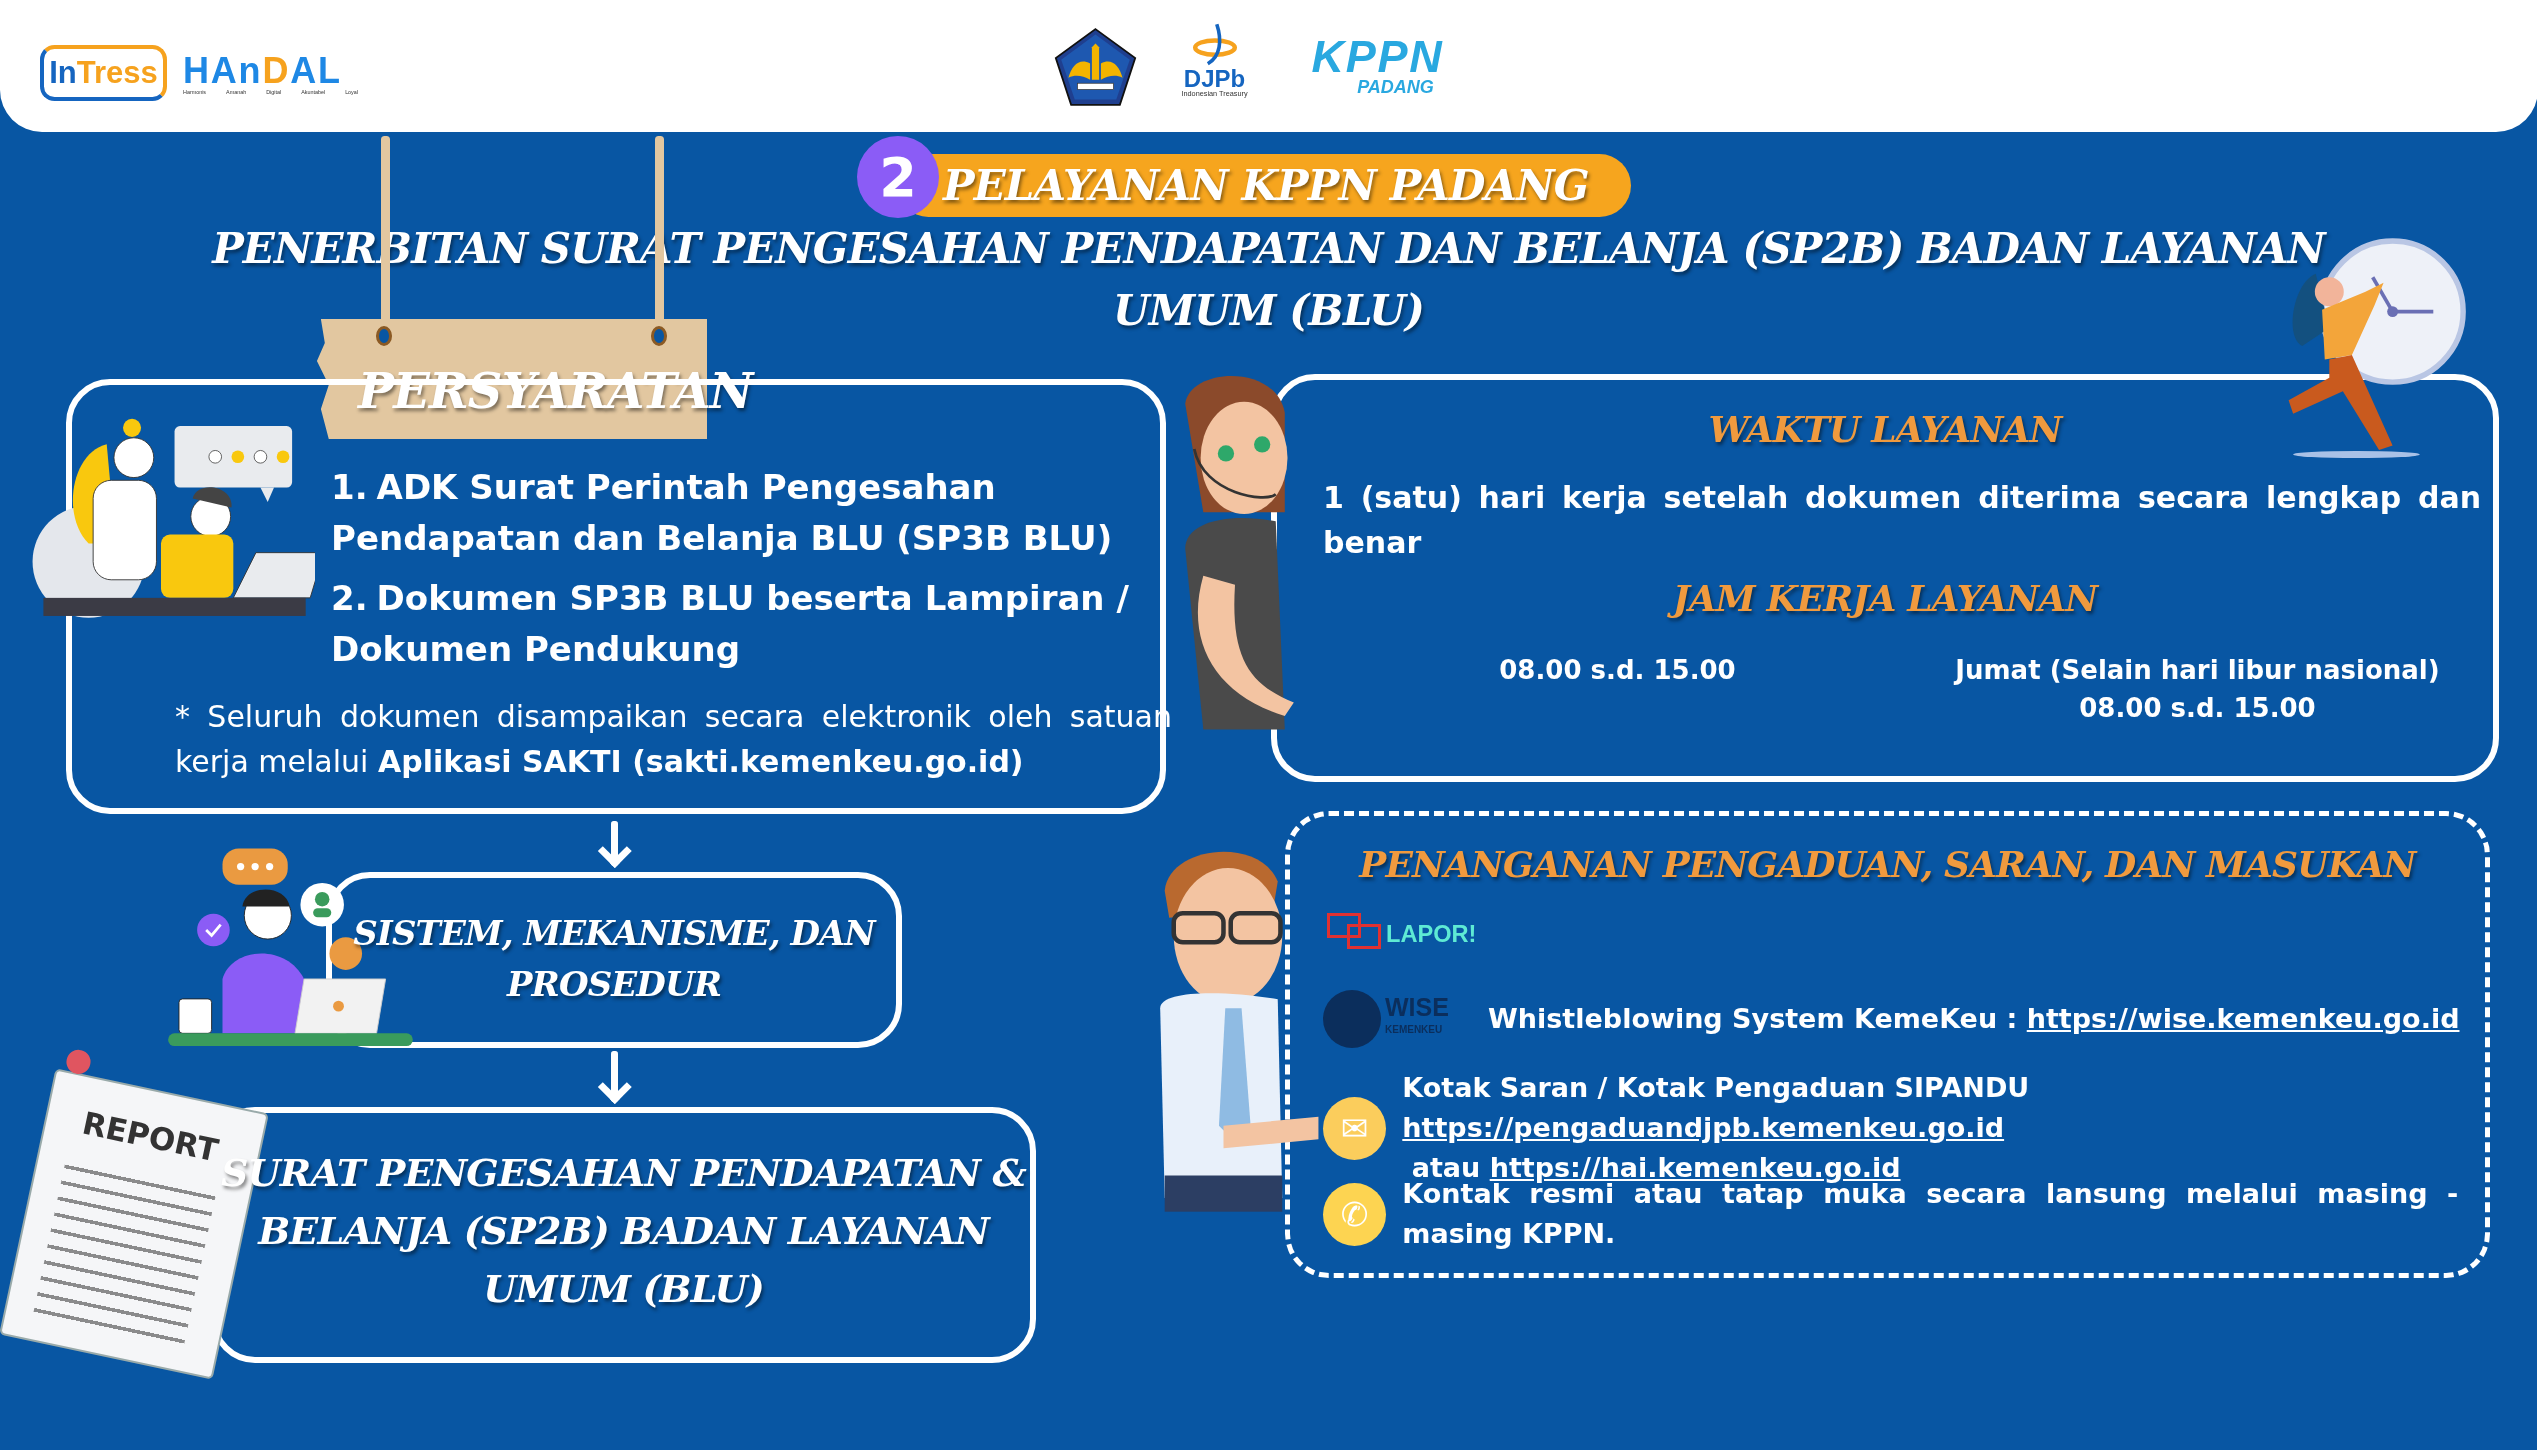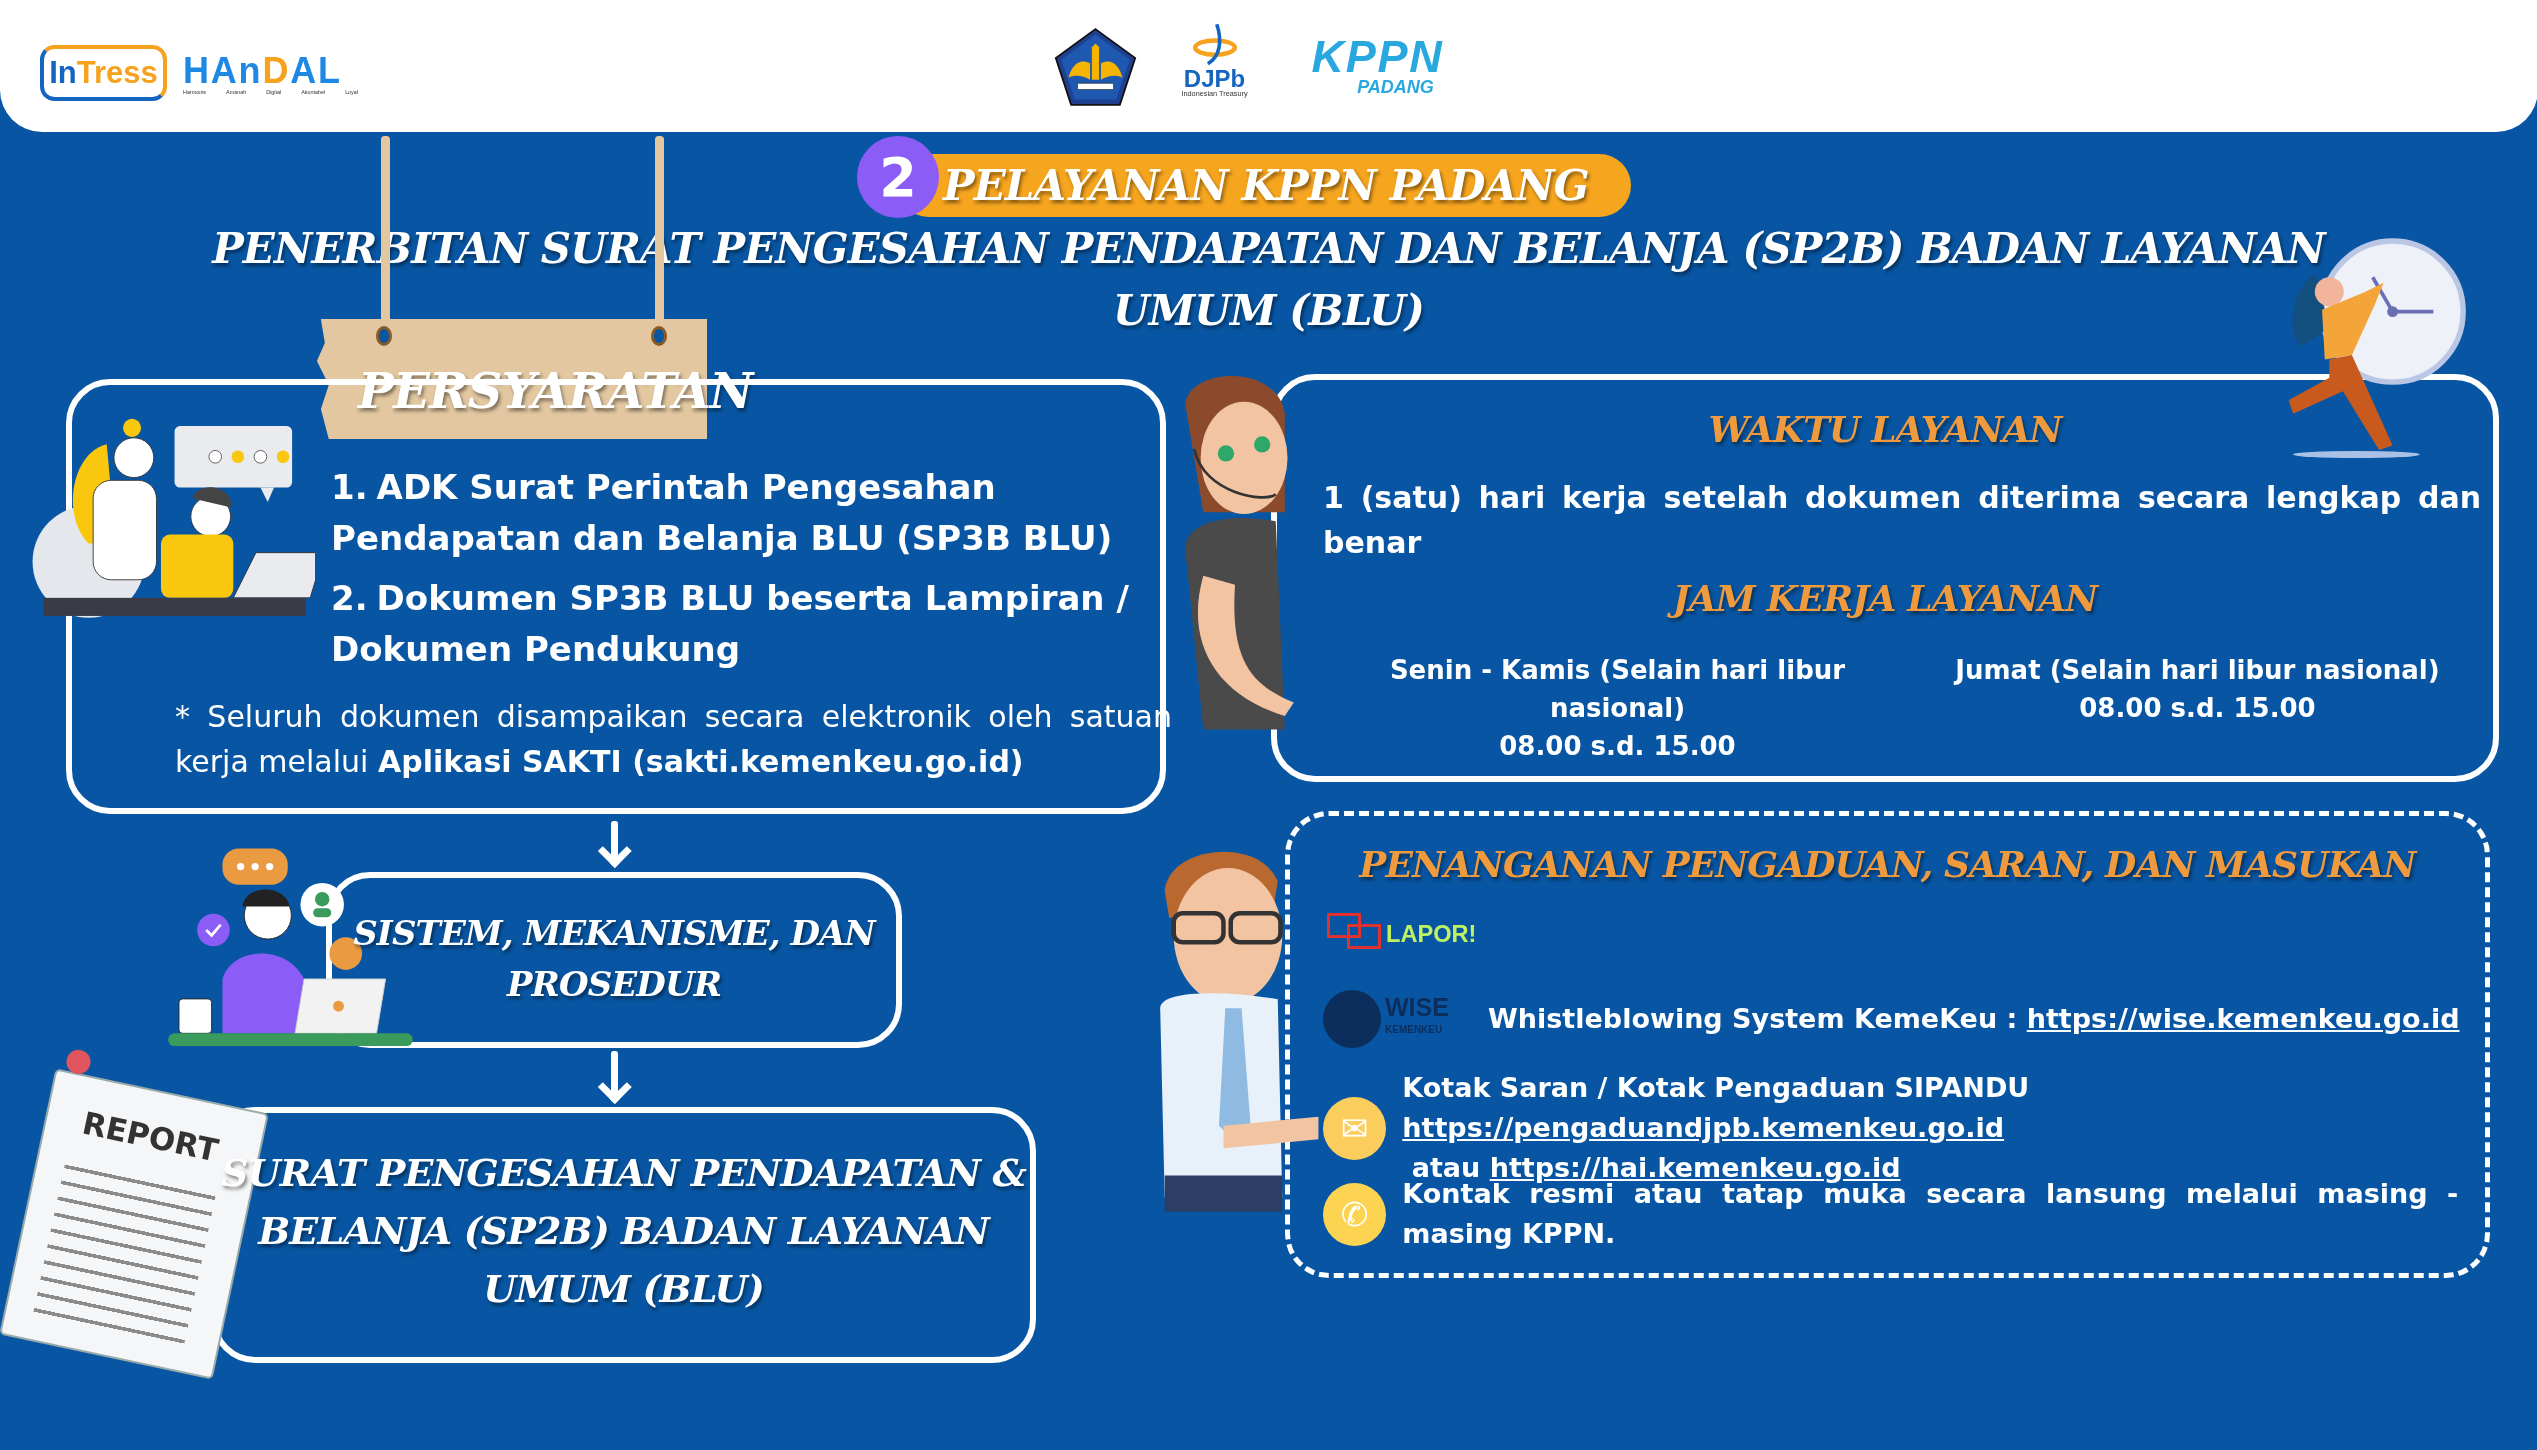--- a/index.html
+++ b/index.html
@@ -57,21 +57,21 @@
 
   .box-pengaduan { left: 1285px; top: 811px; width: 1205px; height: 467px; border-style: dashed; border-width: 5.4px; }
   .peng-title { left: 1285px; top: 843px; width: 1205px; font-size: 36px; }
   .peng-row { left: 1323px; width: 1151px; display: flex; align-items: center; }
   .peng-icon { flex: 0 0 auto; }
   .peng-text { font-size: 27px; font-weight: bold; line-height: 40px; font-family: "DejaVu Sans", sans-serif; text-align: justify; text-align-last: left; }
   .peng-text a, .link { color: #fff; text-decoration: underline; }
   .lapor-logo { width: 154px; height: 54px; position: relative; margin-right: 11px; }
   .lapor-logo .sq1 { position:absolute; left:3.6px; top:7.3px; width:34px; height:25px; border:3.6px solid #e03131; }
   .lapor-logo .sq2 { position:absolute; left:23.6px; top:18px; width:34px; height:25px; border:3.6px solid #e03131; }
-  .lapor-logo .txt { position:absolute; left:63px; top:14.5px; color:#bef264; font-size:23.6px; font-weight:bold; }
+  .lapor-logo .txt { position:absolute; left:63px; top:14.5px; color:#5eead4; font-size:23.6px; font-weight:bold; }
   .wise-logo { width: 154px; height: 58px; position: relative; margin-right: 11px; }
   .wise-logo .circ { position:absolute; left:0; top:0; width:58px; height:58px; border-radius:50%; background:#0b2e5c; }
   .wise-logo .txt { position:absolute; left:62px; top:5.4px; color:#0b2e5c; font-size:25px; font-weight:bold; line-height:25px; }
   .wise-logo .sub { position:absolute; left:62px; top:34px; color:#0b2e5c; font-size:10px; font-weight:bold; }
   .round-icon { width: 63px; height: 63px; border-radius: 50%; background: #fbcd5c; display:flex; align-items:center; justify-content:center; margin-right: 16.3px; color:#fff; font-size: 33px; }
   .round-icon.phone { background: #fdd451; }
 
   .box-sistem { left: 326px; top: 872px; width: 576px; height: 176px; }
   .sistem-text { left: 326px; top: 908px; width: 576px; text-align: center; font-size: 34px; line-height: 51px; }
   .box-surat { left: 211px; top: 1107px; width: 825px; height: 256px; }
@@ -203,21 +203,20 @@
   <path d="M55 40 C30 50 20 110 40 120 L70 100 Z" fill="#13507f"></path>
   <circle cx="70" cy="60" r="16" fill="#f2b49a"></circle>
   <path d="M62 80 L110 60 L130 50 L120 75 L95 130 L65 135 Z" fill="#f3a53a"></path>
   <path d="M70 135 L95 130 L140 230 L125 235 L85 170 L30 195 L25 180 L70 155 Z" fill="#c95a1e"></path>
   <ellipse cx="100" cy="240" rx="70" ry="4" fill="#a9c1e7"></ellipse>
 </svg>
 <div class="abs sect-title slab waktu-title">WAKTU LAYANAN</div>
 <div class="abs waktu-body">1 (satu) hari kerja setelah dokumen diterima secara lengkap dan benar</div>
 <div class="abs sect-title slab jam-title">JAM KERJA LAYANAN</div>
 <div class="abs jam-col jam-col-1">
-  <div>Senin - Kamis (Selain hari libur nasional)</div>
   <div>08.00 s.d. 15.00</div>
 </div>
 <div class="abs jam-col jam-col-2">
   <div>Jumat (Selain hari libur nasional)</div>
   <div>08.00 s.d. 15.00</div>
 </div>
 
 <svg class="ill" style="left:1149px;top:367px;width:172px;height:363px;" viewBox="0 0 190 400">
   <path d="M40 40 C45 0 140 -5 150 50 L150 160 L60 160 Z" fill="#8b4a2b"></path>
   <ellipse cx="105" cy="100" rx="48" ry="62" fill="#f3c4a2"></ellipse>

